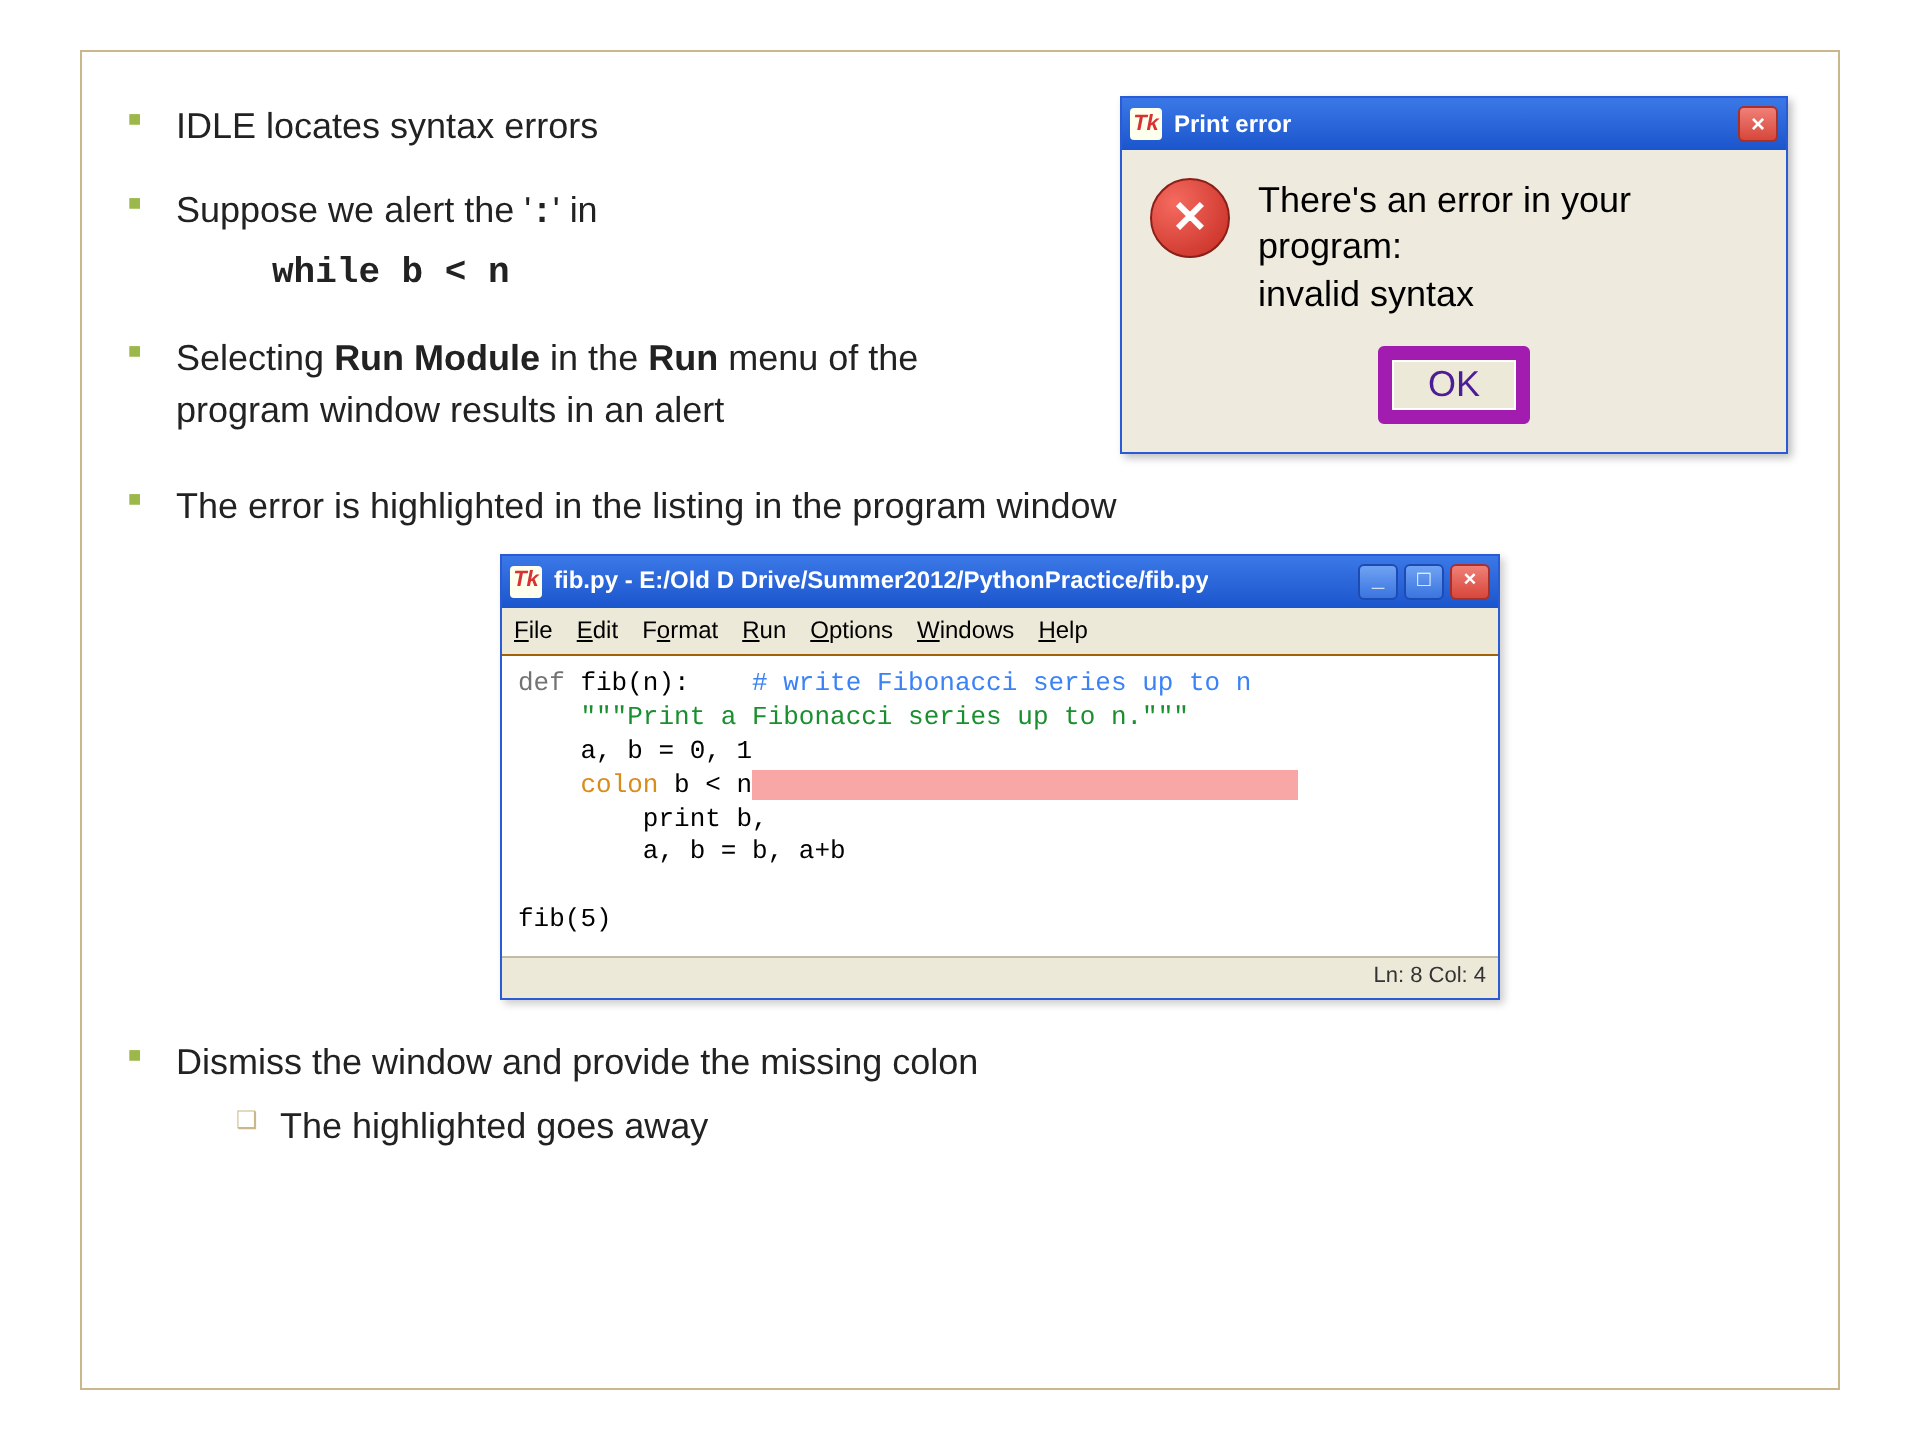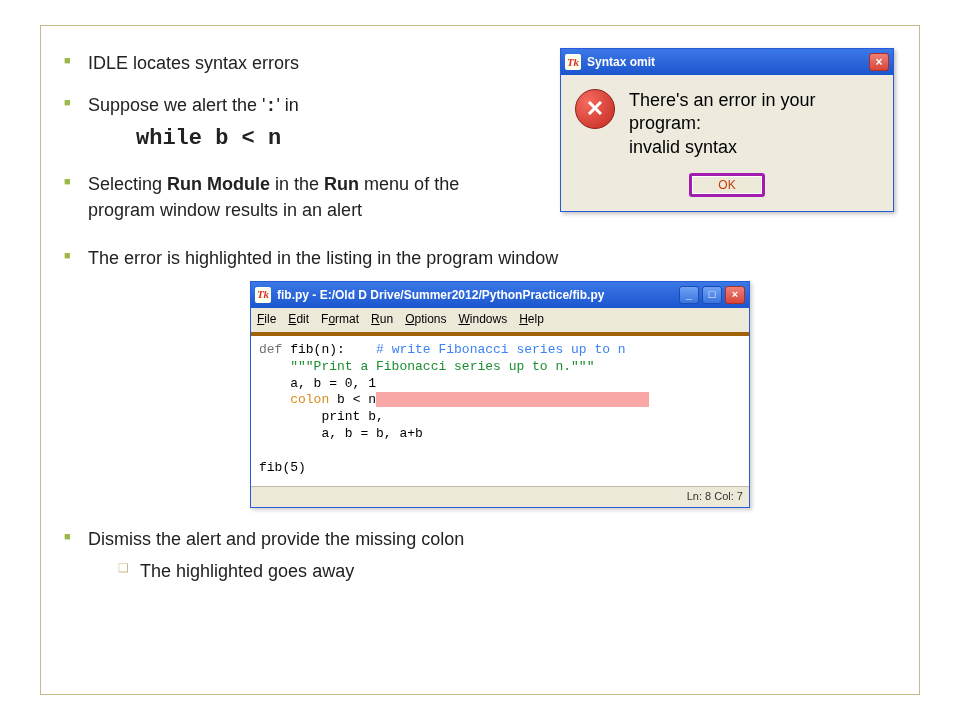--- a/index.html
+++ b/index.html
@@ -28,40 +28,40 @@
     content: "■"; position: absolute; left: 4px; top: 3px;
     color: #9db84a; font-size: 11px;
   }
   ul.sub { list-style: none; margin: 6px 0 0 30px; padding: 0; }
   ul.sub > li { position: relative; padding-left: 22px; line-height: 1.45; }
   ul.sub > li::before {
     content: "❑"; position: absolute; left: 0; top: 2px;
     color: #c9b98a; font-size: 12px;
   }
   .mono { font-family: "Courier New", monospace; font-weight: bold; }
-  .code-line { font-family: "Courier New", monospace; font-weight: bold; margin-left: 48px; margin-top: 4px; font-size: 22px; }
+  .code-line { font-family: "Courier New", monospace; font-weight: bold; margin-left: 48px; margin-top: 4px; font-size: 18px; }
   .bold { font-weight: bold; }
 
   
   .dlg-err {
     position: absolute; right: 66px; top: 48px;
     width: 334px; border: 1px solid #2a5bd7;
     box-shadow: 2px 2px 4px rgba(0,0,0,.25);
     font-size: 12px;
   }
   .tb-xp {
     height: 26px;
     background: linear-gradient(#3b78e7, #1b55cd);
     display: flex; align-items: center; padding: 0 4px;
     color: #fff; font-weight: bold;
   }
   .tb-xp .icon-app {
     width: 16px; height: 16px; margin-right: 6px;
     display: inline-flex; align-items: center; justify-content: center;
-    font-family: Liberation Serif, serif; font-style: italic; color: #d63333; background:#ffe; border-radius:2px; font-size:11px;
+    font-family: Liberation Sans, sans-serif; font-style: italic; color: #d63333; background:#ffe; border-radius:2px; font-size:11px;
   }
   .tb-xp .spacer { flex: 1; }
   .btn-x {
     width: 20px; height: 18px;
     background: linear-gradient(#f08078,#d7463a);
     border: 1px solid #a83028; border-radius: 3px;
     color: #fff; font-weight: bold; font-size: 12px;
     display:flex; align-items:center; justify-content:center;
     cursor: default;
   }
@@ -73,41 +73,41 @@
     width: 40px; height: 40px; border-radius: 50%;
     background: radial-gradient(circle at 30% 30%, #f56a5f, #c42a20);
     border: 1px solid #8a1f17;
     color:#fff; font-size:22px; font-weight:bold;
     display:flex; align-items:center; justify-content:center;
   }
   .dlg-text { font-size: 18px; color:#000; line-height:1.3; flex:1; }
   .dlg-foot { background:#eeeade; text-align:center; padding: 0 0 14px; }
   .btn-ok {
     display:inline-block; min-width:76px; padding:2px 14px;
-    background:#ece9d8; border:3px solid #a21caf; border-radius:3px;
-    font-size:12px; color:#c2410c; box-shadow: inset 0 0 0 1px #fff;
+    background:#ece9d8; border:7px solid #a21caf; border-radius:3px;
+    font-size:18px; color:#4c1d95; box-shadow: inset 0 0 0 1px #fff;
     cursor: default;
   }
 
   
   .idle-win {
     width: 500px; margin: 10px auto 18px;
     border: 1px solid #2a5bd7; font-size: 12px;
     box-shadow: 2px 2px 4px rgba(0,0,0,.2);
   }
   .idle-win .tb-xp .wbtn {
     width: 20px; height: 18px; margin-left: 3px;
     background: linear-gradient(#6fa3f3,#3a74df);
     border:1px solid #1d4bb3; border-radius:3px;
     color:#fff; font-size:11px; display:flex; align-items:center; justify-content:center;
     cursor: default;
   }
   .idle-win .tb-xp .wbtn.close { background: linear-gradient(#f08078,#d7463a); border-color:#a83028; }
   .menubar {
-    background:#ece9d8; padding: 3px 6px; border-bottom:4px solid #a16207;
+    background:#ece9d8; padding: 3px 6px; border-bottom:1px solid #a16207;
     font-size:12px; color:#000; display:flex; gap:12px;
   }
   .menubar span { cursor:default; }            
   .menubar span u { text-decoration: underline; }
   .editor {
     background:#fff; font-family:"Courier New", monospace;
     font-size: 13px; padding: 6px 8px 8px; min-height: 150px;
     white-space: pre; color:#000; position:relative; line-height:1.3;
   }
   .kw-def { color:#737373; }
@@ -164,39 +164,39 @@
         </div>
         <div class="editor"><span class="kw-def">def</span><span> fib(n):    </span><span class="comment"># write Fibonacci series up to n</span>
 <span class="str-doc">    """Print a Fibonacci series up to n."""</span>
 <span>    a, b = 0, 1</span>
 <span>    </span><span class="kw-while">colon</span><span> b &lt; n</span><span class="hl-err">                                   </span>
 <span>        print b,</span>
 <span>        a, b = b, a+b</span>
 <span></span>
 <span>fib(5)</span></div>
         <div class="statusbar">
-          <span>Ln: 8 Col: 7</span>
+          <span>Ln: 8 Col: 4</span>
         </div>
       </div>
     </li>
     <li>
-      <span>Dismiss the alert and provide the missing colon</span>
+      <span>Dismiss the window and provide the missing colon</span>
       <ul class="sub">
         <li>
           <span>The highlighted goes away</span>
         </li>
       </ul>
     </li>
   </ul>
 </div>
 
 <div class="dlg-err">
   <div class="tb-xp">
     <span class="icon-app">Tk</span>
-    <span>Syntax omit</span>
+    <span>Print error</span>
     <span class="spacer"></span>
     <span class="btn-x">×</span>
   </div>
   <div class="dlg-body">
     <div class="icon-err">✕</div>
     <div class="dlg-text">
       <div>There's an error in your program:</div>
       <div>invalid syntax</div>
     </div>
   </div>

